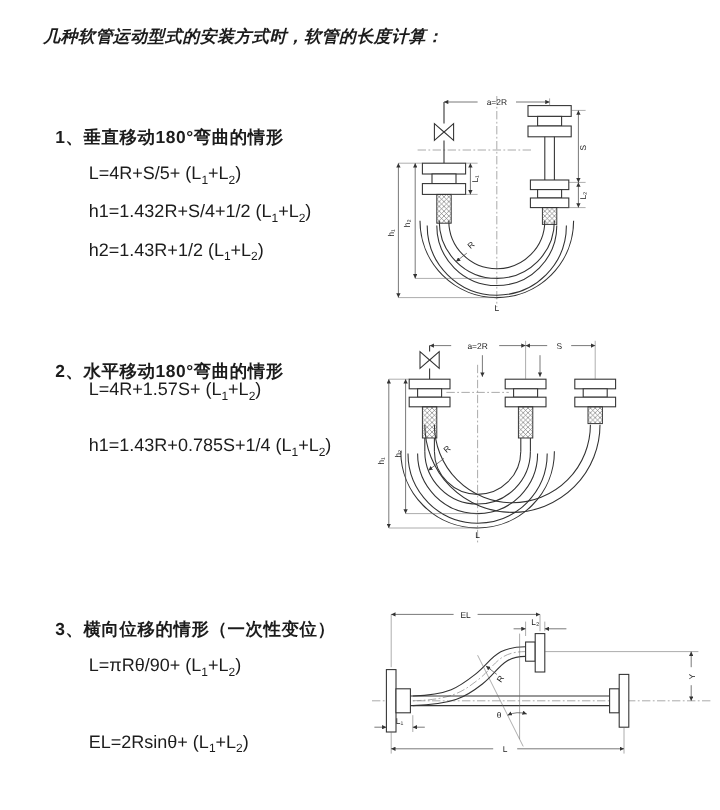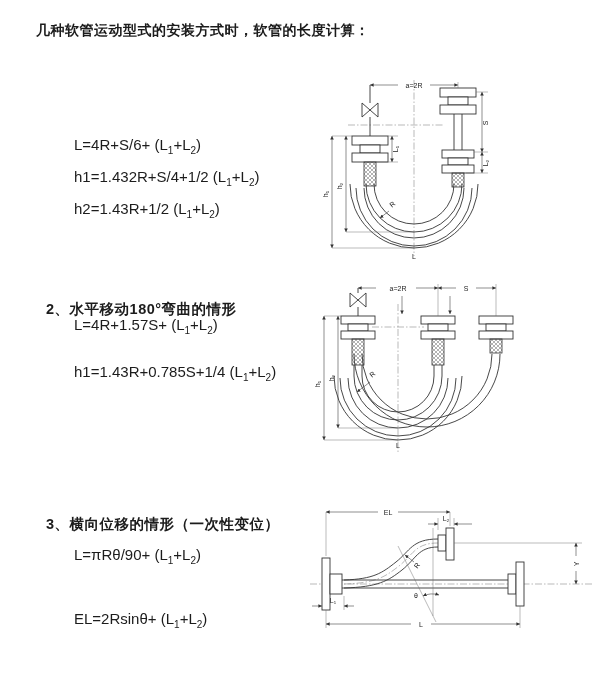--- a/index.html
+++ b/index.html
@@ -1,18 +1,18 @@
 <!DOCTYPE html>
 <html><head>
 <meta charset="utf-8">
 <style>
   html,body{margin:0;padding:0;background:#e8e8e8;}
   .page{position:relative;width:600px;height:675px;background:#ffffff;margin:0 auto;
         font-family:"Liberation Sans","DejaVu Sans",sans-serif;color:#1c1c1c;overflow:hidden;}
-  .title{position:absolute;left:36px;top:22px;font-size:14px;font-weight:bold;letter-spacing:.5px;}
+  .title{position:absolute;left:36px;top:22px;font-size:14px;font-weight:bold;letter-spacing:.5px;font-style:italic;}
   .sec-heading{position:absolute;font-size:14.5px;font-weight:bold;letter-spacing:.5px;}
   .s1h{left:46px;top:105px}
   .s2h{left:46px;top:300px}
   .s3h{left:46px;top:515px}
   .f{position:absolute;left:74px;font-size:15px;white-space:nowrap;}
   .f sub{font-size:10px;line-height:0;}
   .f11{top:136px}.f12{top:168px}.f13{top:200px}
   .f21{top:316px}.f22{top:363px}.f23{top:395px}
   .f31{top:546px}.f32{top:578px}.f33{top:610px}
   .d1{position:absolute;left:318px;top:72px}
@@ -25,21 +25,22 @@
   svg .cl{stroke:#8a8a8a;stroke-width:.6;fill:none;stroke-dasharray:7 2 1.5 2;}
   svg text{fill:#222;font-size:7px;font-family:"Liberation Sans","DejaVu Sans",sans-serif;}
 </style>
 </head>
 <body>
 
 <div class="page">
 
   <div class="title">几种软管运动型式的安装方式时，软管的长度计算：</div>
 
-  <div class="f f11"><span>L=4R+S/6+ (L</span><sub>1</sub><span>+L</span><sub>2</sub><span>)</span></div>
+  <div class="sec-heading s1h">1、垂直移动180°弯曲的情形</div>
+  <div class="f f11"><span>L=4R+S/5+ (L</span><sub>1</sub><span>+L</span><sub>2</sub><span>)</span></div>
   <div class="f f12"><span>h1=1.432R+S/4+1/2 (L</span><sub>1</sub><span>+L</span><sub>2</sub><span>)</span></div>
   <div class="f f13"><span>h2=1.43R+1/2 (L</span><sub>1</sub><span>+L</span><sub>2</sub><span>)</span></div>
 
   <svg class="d1" width="200" height="190" viewBox="0 0 200 190">
     <defs>
       <marker id="d1aE" orient="auto" refX="6" refY="3" markerWidth="7" markerHeight="6">
           <path d="M0,0 L6,3 L0,6 Z" fill="#333"></path>
         </marker>
       <marker id="d1aS" orient="auto" refX="0" refY="3" markerWidth="7" markerHeight="6">
           <path d="M6,0 L0,3 L6,6 Z" fill="#333"></path>

